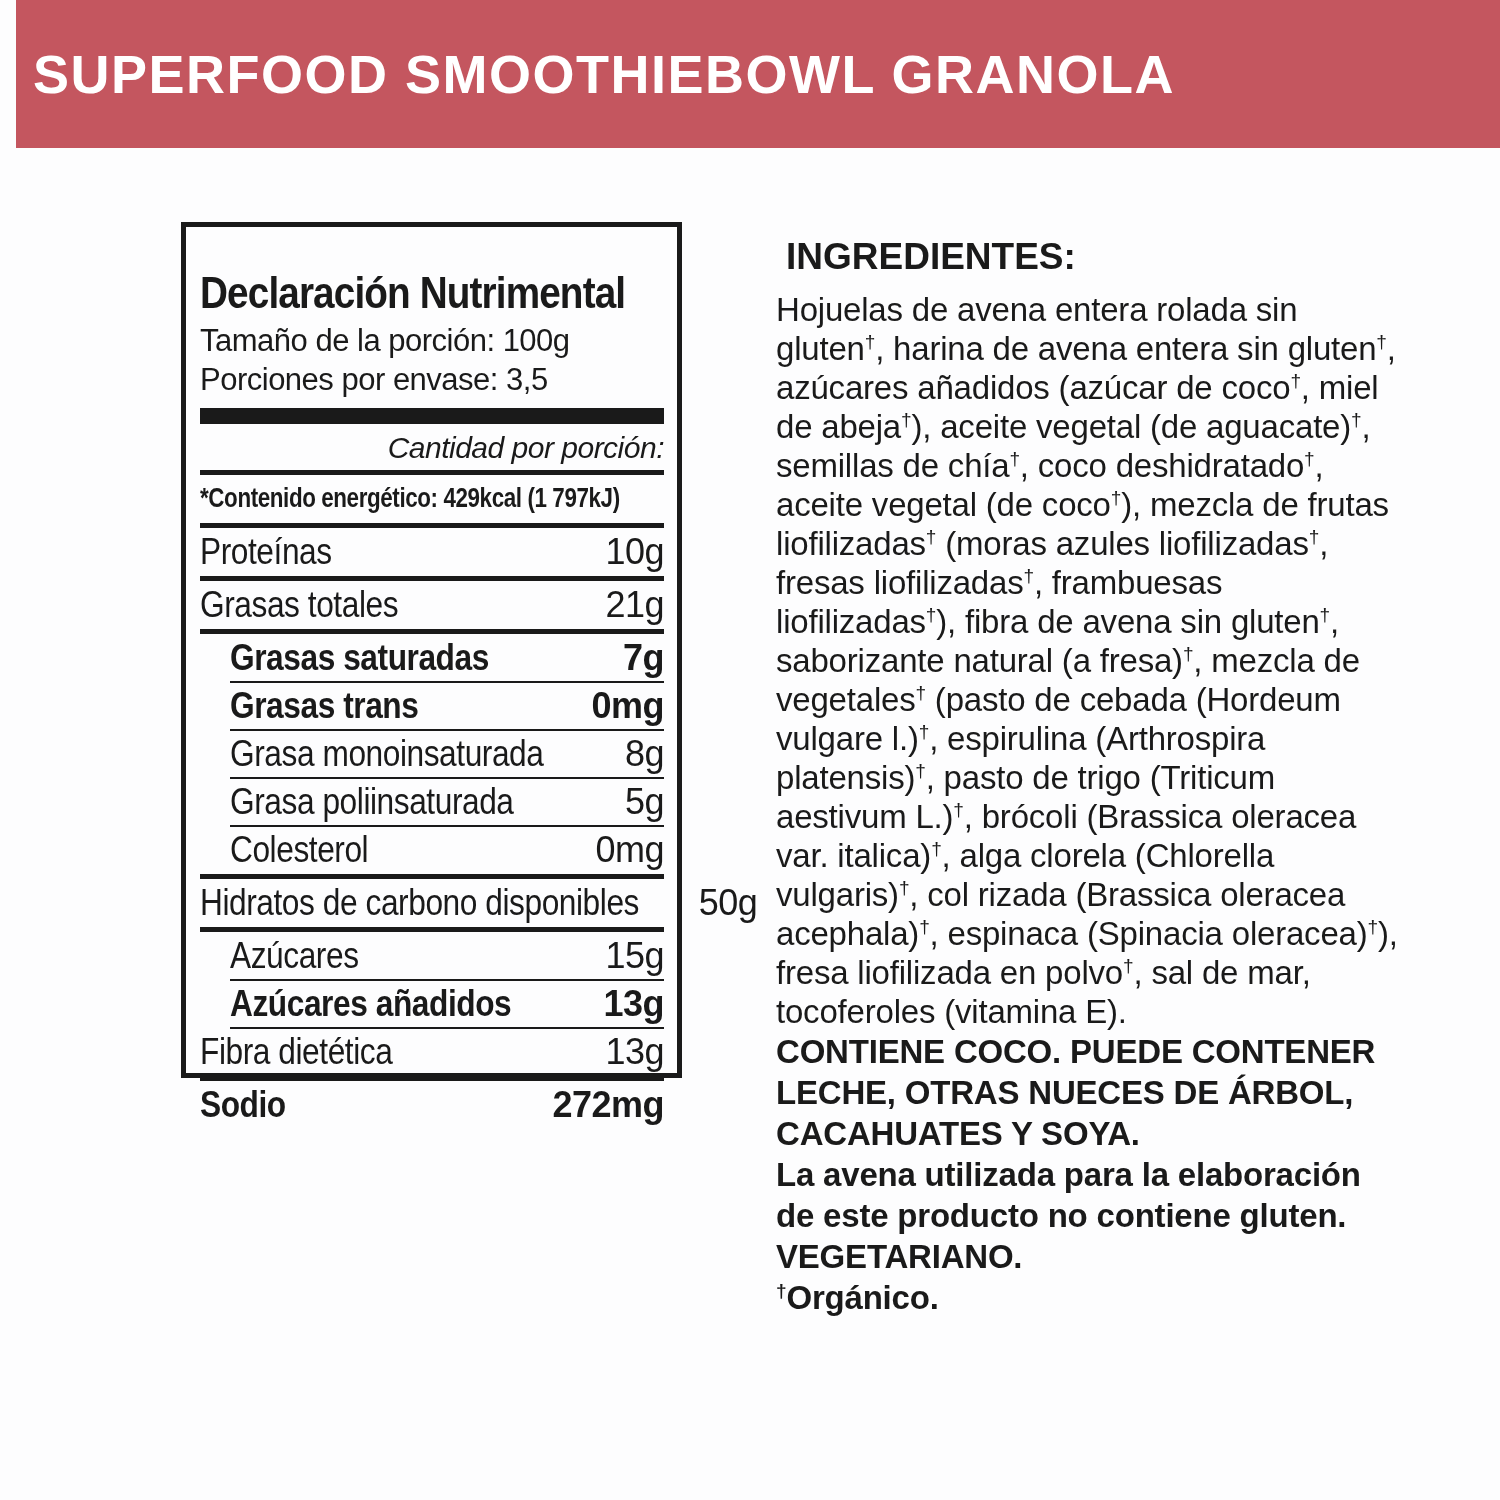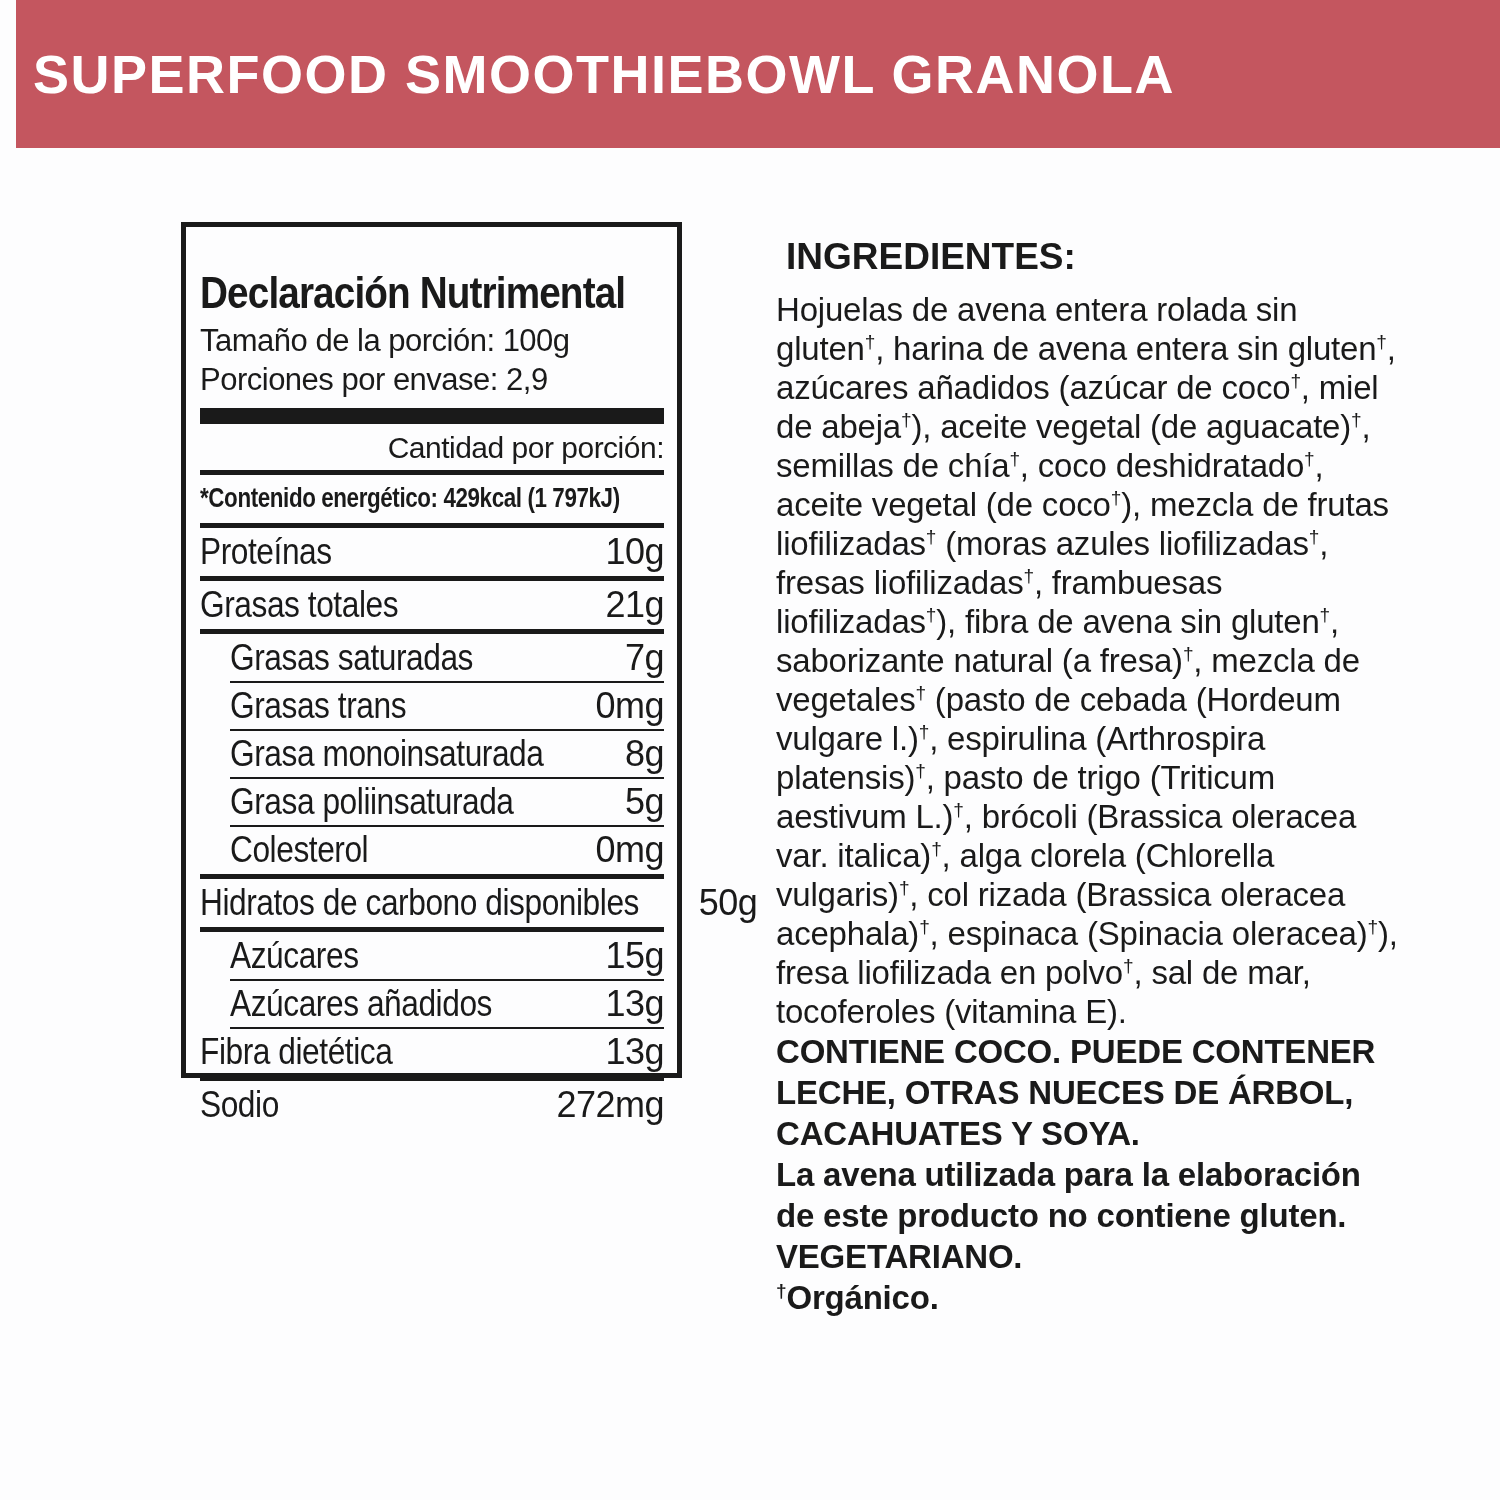--- a/index.html
+++ b/index.html
@@ -21,52 +21,52 @@
     position:absolute;left:181px;top:222px;width:501px;height:856px;
     border:5px solid #1A1A1A;box-sizing:border-box;
     padding:8px 13px 0 14px;
     display:flex;flex-direction:column;
   }
   .squeeze{display:inline-block;white-space:nowrap;transform-origin:0 50%;}
   .nt-title{line-height:52px;height:54px;margin-top:32px;}
   .nt-title .squeeze{font-size:44px;font-weight:bold;letter-spacing:-1px;transform:scaleX(0.88);}
   .nt-serv{font-size:31px;line-height:39px;letter-spacing:-0.5px;}
   .nt-bar{height:16px;background:#1A1A1A;margin:9px 0 5px;flex:none;}
-  .nt-cantidad{text-align:right;font-size:30px;line-height:38px;letter-spacing:-0.5px;}
+  .nt-cantidad{text-align:right;font-style:italic;font-size:30px;line-height:38px;letter-spacing:-0.5px;}
   .nt-energy{line-height:40px;height:42px;}
   .nt-energy .squeeze{font-size:28px;font-weight:bold;letter-spacing:-0.5px;transform:scaleX(0.8);}
   .sep{height:5px;background:#1A1A1A;margin:3px 0;flex:none;}
   .sep.thin{height:2px;margin:2px 0;}
   .sep.ind{margin-left:30px;}
   .nt-row{
     display:flex;justify-content:space-between;align-items:baseline;
     font-size:36px;line-height:40px;letter-spacing:-0.5px;padding:1px 0;
   }
   .nt-row .lbl{flex:1 1 auto;white-space:nowrap;transform:scaleX(0.88);transform-origin:0 50%;}
   .nt-row .val{flex:0 0 auto;white-space:nowrap;}
   .nt-row.ind{padding-left:30px;}
-  .nt-row.b{font-weight:normal;}
+  .nt-row.b{font-weight:bold;}
   
   .ingredients{position:absolute;left:776px;top:224px;width:622px;}
   .ing-heading{font-size:37px;font-weight:bold;line-height:46px;margin:10px;}
   .ing-body{font-size:33px;line-height:39px;letter-spacing:-0.2px;margin:0;}
   .ing-bold{font-size:33px;line-height:41px;letter-spacing:-0.2px;font-weight:bold;margin:0;}
   sup{font-size:58%;line-height:0;vertical-align:super;}
 </style>
 </head>
 <body>
 
 <div class="banner" style="background: rgb(196, 86, 95); color: rgb(255, 255, 255);">
   <div class="banner-title">SUPERFOOD SMOOTHIEBOWL GRANOLA</div>
 </div>
 
 <div class="nt-box">
   <div class="nt-title"><span class="squeeze">Declaración Nutrimental</span></div>
   <div class="nt-serv">Tamaño de la porción: 100g</div>
-  <div class="nt-serv">Porciones por envase: 2,9</div>
+  <div class="nt-serv">Porciones por envase: 3,5</div>
   <div class="nt-bar"></div>
   <div class="nt-cantidad">Cantidad por porción:</div>
   <div class="sep"></div>
   <div class="nt-energy"><span class="squeeze">*Contenido energético: 429kcal (1 797kJ)</span></div>
   <div class="sep"></div>
 
   <div class="nt-row">
     <span class="lbl">Proteínas</span>
     <span class="val">10g</span>
   </div>

